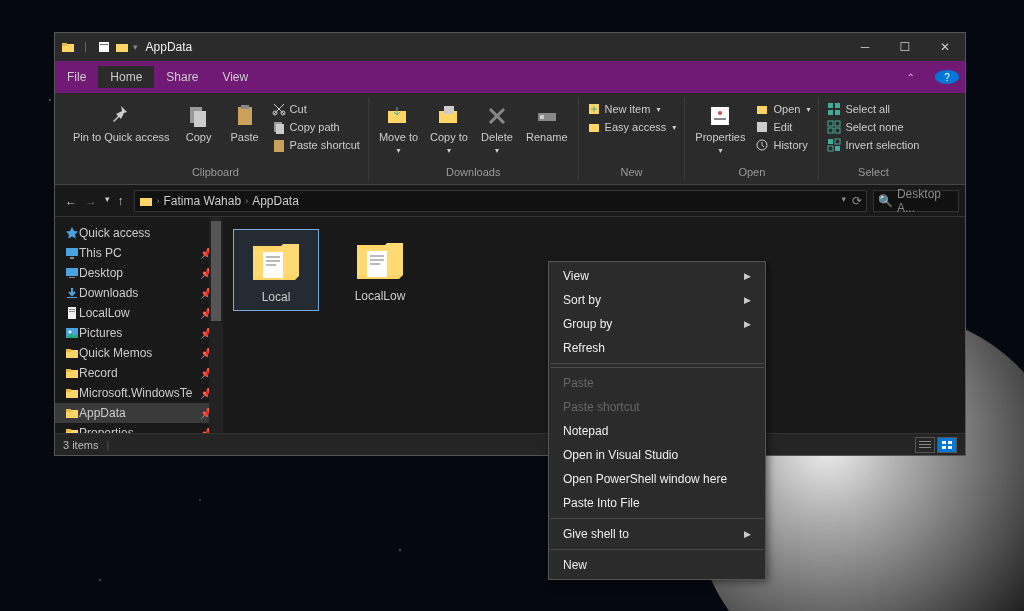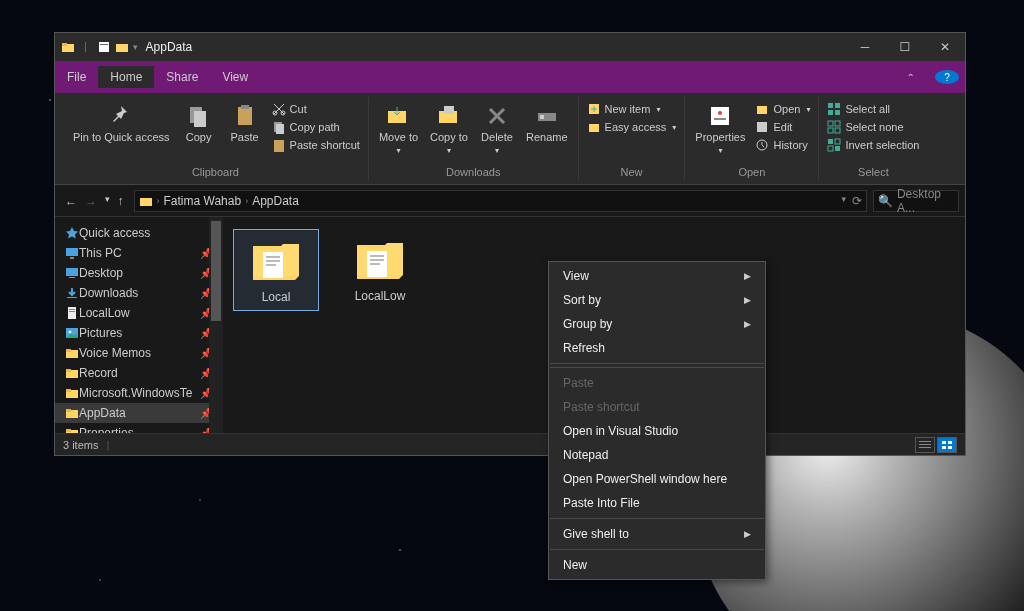--- a/index.html
+++ b/index.html
@@ -358,21 +358,21 @@
               <path d="M2 11l4-4 3 3 2-2 2 2v2H2z" fill="#2a7"></path>
             </svg>
             <span>Pictures</span>
             <span class="pin">📌</span>
           </div>
           <div class="sideitem">
             <svg>
               <rect x="1" y="4" width="12" height="8" fill="#ffd666"></rect>
               <rect x="1" y="3" width="5" height="3" fill="#e6b84d"></rect>
             </svg>
-            <span>Voice Memos</span>
+            <span>Quick Memos</span>
             <span class="pin">📌</span>
           </div>
           <div class="sideitem">
             <svg>
               <rect x="1" y="4" width="12" height="8" fill="#ffd666"></rect>
               <rect x="1" y="3" width="5" height="3" fill="#e6b84d"></rect>
             </svg>
             <span>Record</span>
             <span class="pin">📌</span>
           </div>
@@ -474,24 +474,24 @@
     </div>
     <div class="ctx-sep"></div>
     <div class="ctx-sep"></div>
     <div class="ctx-item dis">
       <span>Paste</span>
     </div>
     <div class="ctx-item dis">
       <span>Paste shortcut</span>
     </div>
     <div class="ctx-item">
+      <span>Notepad</span>
+    </div>
+    <div class="ctx-item">
       <span>Open in Visual Studio</span>
-    </div>
-    <div class="ctx-item">
-      <span>Notepad</span>
     </div>
     <div class="ctx-item">
       <span>Open PowerShell window here</span>
     </div>
     <div class="ctx-item">
       <span>Paste Into File</span>
     </div>
     <div class="ctx-sep"></div>
     <div class="ctx-item">
       <span>Give shell to</span>

